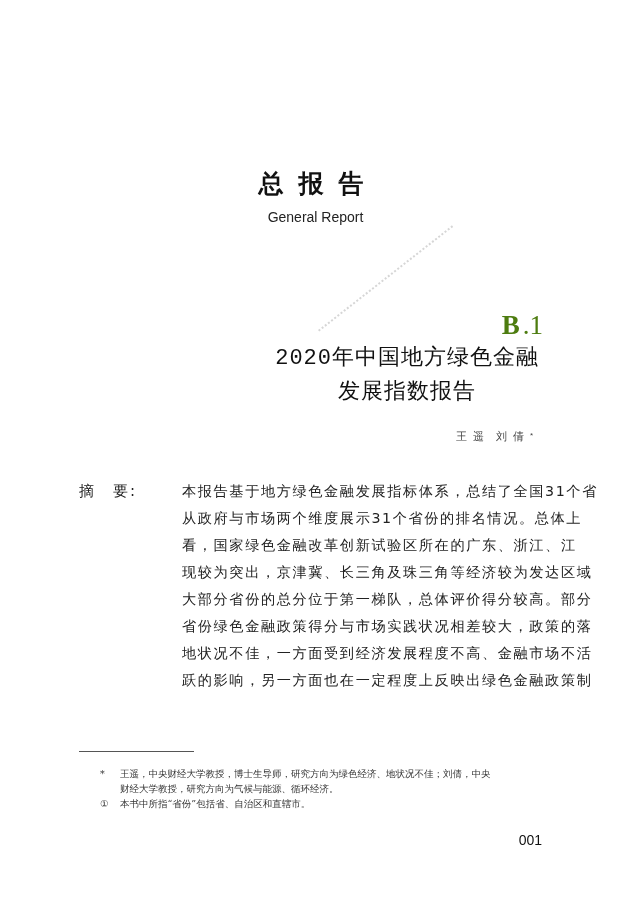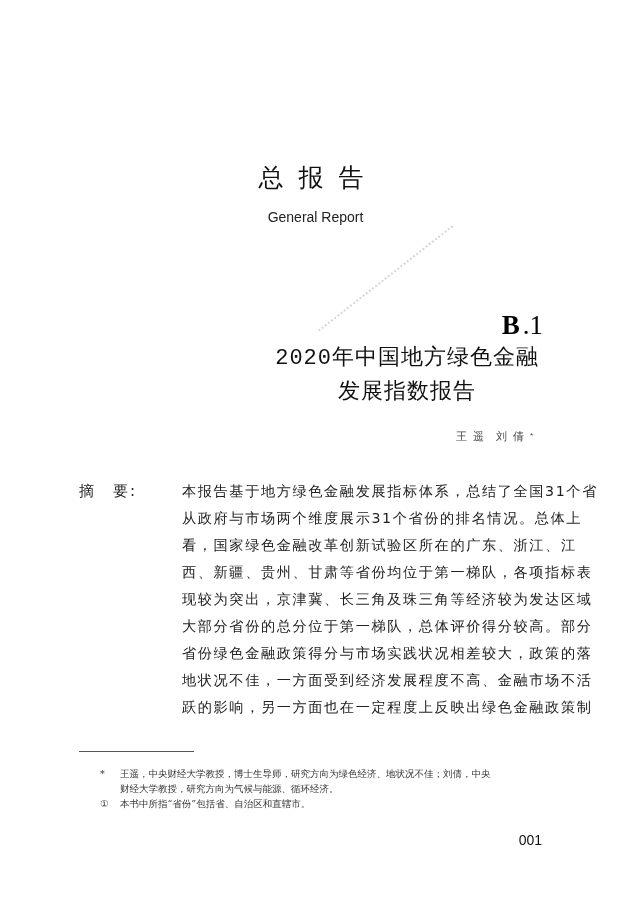--- a/index.html
+++ b/index.html
@@ -12,24 +12,24 @@
       height: 899px;
       position: relative;
       overflow: hidden;
       color: #1a1a1a;
       font-family: "DejaVu Serif", "Liberation Serif", serif;
     }
     .abs { position: absolute; }
 
     .section-title {
       left: 0; width: 623px;
-      top: 158px;
+      top: 164px;
       text-align: center;
       font-family: "DejaVu Sans", sans-serif;
-      font-weight: normal;
+      font-weight: bold;
       font-size: 25px;
       letter-spacing: 15px;
       padding-left: 14px;
       box-sizing: border-box;
       line-height: 40px;
       color: #111;
     }
     .section-subtitle {
       left: 0; width: 623px;
       top: 206px;
@@ -40,21 +40,21 @@
       color: #222;
       padding-left: 8px;
       box-sizing: border-box;
     }
     .chapter-code {
       right: 80px;
       top: 308px;
       font-family: "Liberation Serif", serif;
       font-size: 27px;
       line-height: 34px;
-      color: #000000;
+      color: #4d7c0f;
     }
     .chapter-code .letter { font-weight: bold; }
     .chapter-code .num { font-weight: normal; margin-left: 3px; }
 
     .report-title {
       right: 84px;
       top: 342px;
       text-align: center;
       font-family: Liberation Mono, monospace;
       font-size: 22px;
@@ -176,21 +176,20 @@
 <div class="abs authors">
   <span>王遥</span><span class="sep"></span><span>刘倩</span><sup>*</sup>
 </div>
 
 <div class="abs abstract-label">摘　要:</div>
 
 <div class="abs abstract-body">
   <span class="line">本报告基于地方绿色金融发展指标体系，总结了全国31个省</span>
   <span class="line">从政府与市场两个维度展示31个省份的排名情况。总体上</span>
   <span class="line">看，国家绿色金融改革创新试验区所在的广东、浙江、江</span>
-  <span class="line">西、新疆、贵州、甘肃等省份均位于第一梯队，各项指标表</span>
   <span class="line">现较为突出，京津冀、长三角及珠三角等经济较为发达区域</span>
   <span class="line">大部分省份的总分位于第一梯队，总体评价得分较高。部分</span>
   <span class="line">省份绿色金融政策得分与市场实践状况相差较大，政策的落</span>
   <span class="line">地状况不佳，一方面受到经济发展程度不高、金融市场不活</span>
   <span class="line">跃的影响，另一方面也在一定程度上反映出绿色金融政策制</span>
 </div>
 
 <div class="abs footnote-rule"></div>
 
 <div class="abs footnotes">

